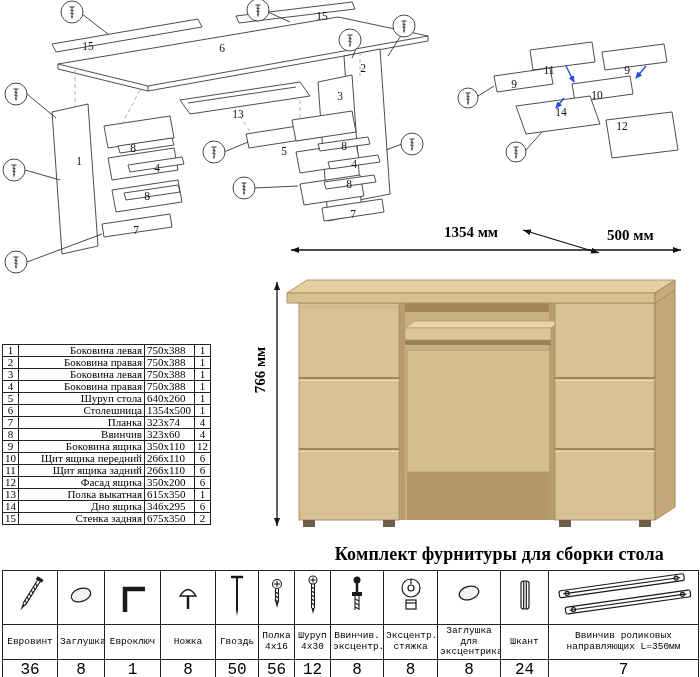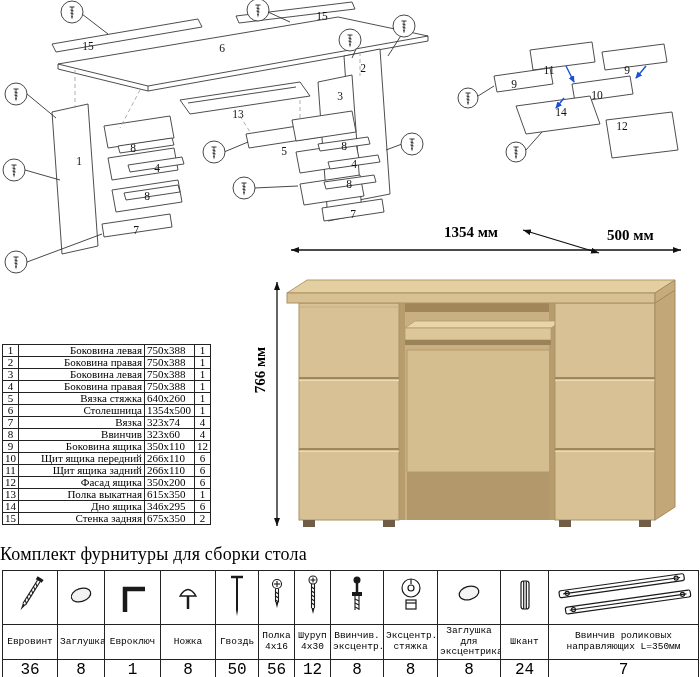--- a/index.html
+++ b/index.html
@@ -14,21 +14,21 @@
   .parts-table { border-collapse:collapse; table-layout:fixed; width:208px;
                  font-size:11px; line-height:1.0; }
   .parts-table td { border:1px solid #222; padding:0 2px; height:11px;
                     white-space:nowrap; overflow:hidden; }
   .c-num  { width:16px;  text-align:center; }
   .c-name { width:126px; text-align:right; }
   .c-size { width:50px;  text-align:left; }
   .c-qty  { width:16px;  text-align:center; }
 
   
-  .hw-title { font-size:18px; text-align:left; letter-spacing:0.2px; }
+  .hw-title { font-size:18px; text-align:right; letter-spacing:0.2px;font-weight:bold; }
   .hw-table { border-collapse:collapse; table-layout:fixed; width:696px;font-family:Liberation Mono, monospace; }
   .hw-table td { border:1px solid #222; text-align:center; vertical-align:middle;
                  padding:1px 2px; overflow:hidden; }
   .hw-icon-cell { height:50px; }
   .hw-name-cell { height:28px; font-size:9.5px; line-height:1.12; vertical-align:top; padding-top:2px; }
   .hw-qty-cell  { height:20px; font-size:16px;margin-left:16px; }
   .hw-name-left { text-align:left; }
 
   svg text { user-select:none; }
   .callout-num { font-family:"Liberation Serif", serif; font-size:11.5px; fill:#111; }
@@ -281,35 +281,35 @@
 
         <tr>
           <td class="c-num">4</td>
           <td class="c-name">Боковина правая</td>
           <td class="c-size">750x388</td>
           <td class="c-qty">1</td>
         </tr>
 
         <tr>
           <td class="c-num">5</td>
-          <td class="c-name">Вязка стяжка</td>
+          <td class="c-name">Шуруп стола</td>
           <td class="c-size">640x260</td>
           <td class="c-qty">1</td>
         </tr>
 
         <tr>
           <td class="c-num">6</td>
           <td class="c-name">Столешница</td>
           <td class="c-size">1354x500</td>
           <td class="c-qty">1</td>
         </tr>
 
         <tr>
           <td class="c-num">7</td>
-          <td class="c-name">Вязка</td>
+          <td class="c-name">Планка</td>
           <td class="c-size">323x74</td>
           <td class="c-qty">4</td>
         </tr>
 
         <tr>
           <td class="c-num">8</td>
           <td class="c-name">Ввинчив</td>
           <td class="c-size">323x60</td>
           <td class="c-qty">4</td>
         </tr>

